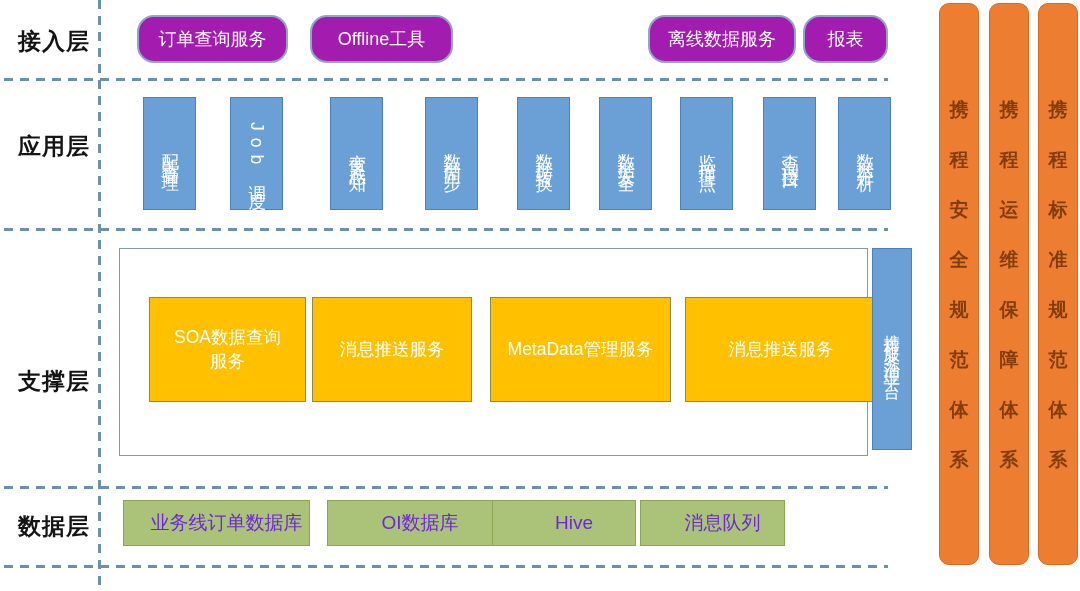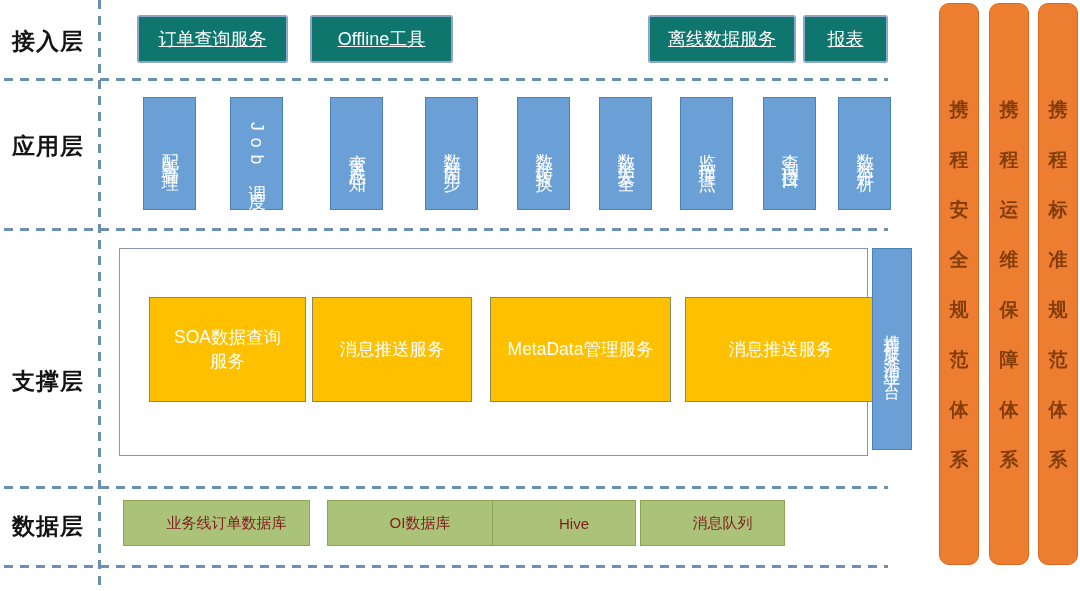--- a/index.html
+++ b/index.html
@@ -6,27 +6,27 @@
   #canvas{
     position:relative;width:1080px;height:591px;background:#ffffff;
     font-family:"Liberation Sans","DejaVu Sans",sans-serif;overflow:hidden;
   }
   
   .hsep{position:absolute;left:4px;width:884px;height:3px;
     background:repeating-linear-gradient(90deg,#6b8fae 0 9px,transparent 9px 16px);}
   .vsep{position:absolute;top:0;left:98px;width:3px;height:591px;
     background:repeating-linear-gradient(180deg,#6b8fae 0 9px,transparent 9px 16px);}
   
-  .layer-label{position:absolute;left:12px;width:84px;text-align:left;
+  .layer-label{position:absolute;left:12px;width:84px;text-align:center;
     font-size:23px;font-weight:600;color:#141414;letter-spacing:1px;}
   
-  .acc-box{position:absolute;top:15px;height:48px;background:#0f766e;
-    border:2px solid #8fa5cc;border-radius:3px;box-sizing:border-box;
+  .acc-box{position:absolute;top:15px;height:48px;background:#a21caf;
+    border:2px solid #8fa5cc;border-radius:17px;box-sizing:border-box;
     display:flex;align-items:center;justify-content:center;
-    color:#ffffff;font-size:18px;white-space:nowrap;text-decoration:underline;}
+    color:#ffffff;font-size:18px;white-space:nowrap;}
   
   .app-box{position:absolute;top:97px;width:53px;height:113px;background:#6aa0d6;
     border:1px solid #4b80bd;box-sizing:border-box;
     display:flex;align-items:center;justify-content:center;color:#ffffff;}
   .app-box .vtext{writing-mode:vertical-rl;text-orientation:mixed;
     font-size:17.5px;letter-spacing:7px;line-height:1;}
   
   .support-container{position:absolute;left:119px;top:248px;width:749px;height:208px;
     background:#ffffff;border:1.5px solid #8497b0;box-sizing:border-box;}
   .sup-box{position:absolute;top:297px;height:105px;background:#ffc000;
@@ -36,21 +36,21 @@
   .sup-box .inner{display:inline-block;}
   .gov-bar{position:absolute;left:872px;top:248px;width:40px;height:202px;
     background:#6aa0d6;border:1px solid #4b80bd;box-sizing:border-box;
     display:flex;align-items:center;justify-content:center;color:#ffffff;}
   .gov-bar .vtext{writing-mode:vertical-rl;text-orientation:upright;
     font-size:16.5px;letter-spacing:7px;line-height:1;}
   
   .data-box{position:absolute;top:500px;height:46px;background:#abc379;
     border:1.5px solid #8ba554;box-sizing:border-box;
     display:flex;align-items:center;justify-content:center;
-    color:#7f1d1d;font-size:15px;white-space:nowrap;padding-left:20px;}
+    color:#6d28d9;font-size:19px;white-space:nowrap;padding-left:20px;}
   
   .side-bar{position:absolute;top:3px;width:40px;height:562px;background:#ed7d31;
     border:1.5px solid #d96b20;border-radius:10px;box-sizing:border-box;
     display:flex;flex-direction:column;align-items:center;justify-content:center;
     gap:31px;color:#843c0b;font-size:19px;font-weight:600;line-height:1;}
   .side-bar span{display:block;}
 </style>
 </head>
 <body>
 

